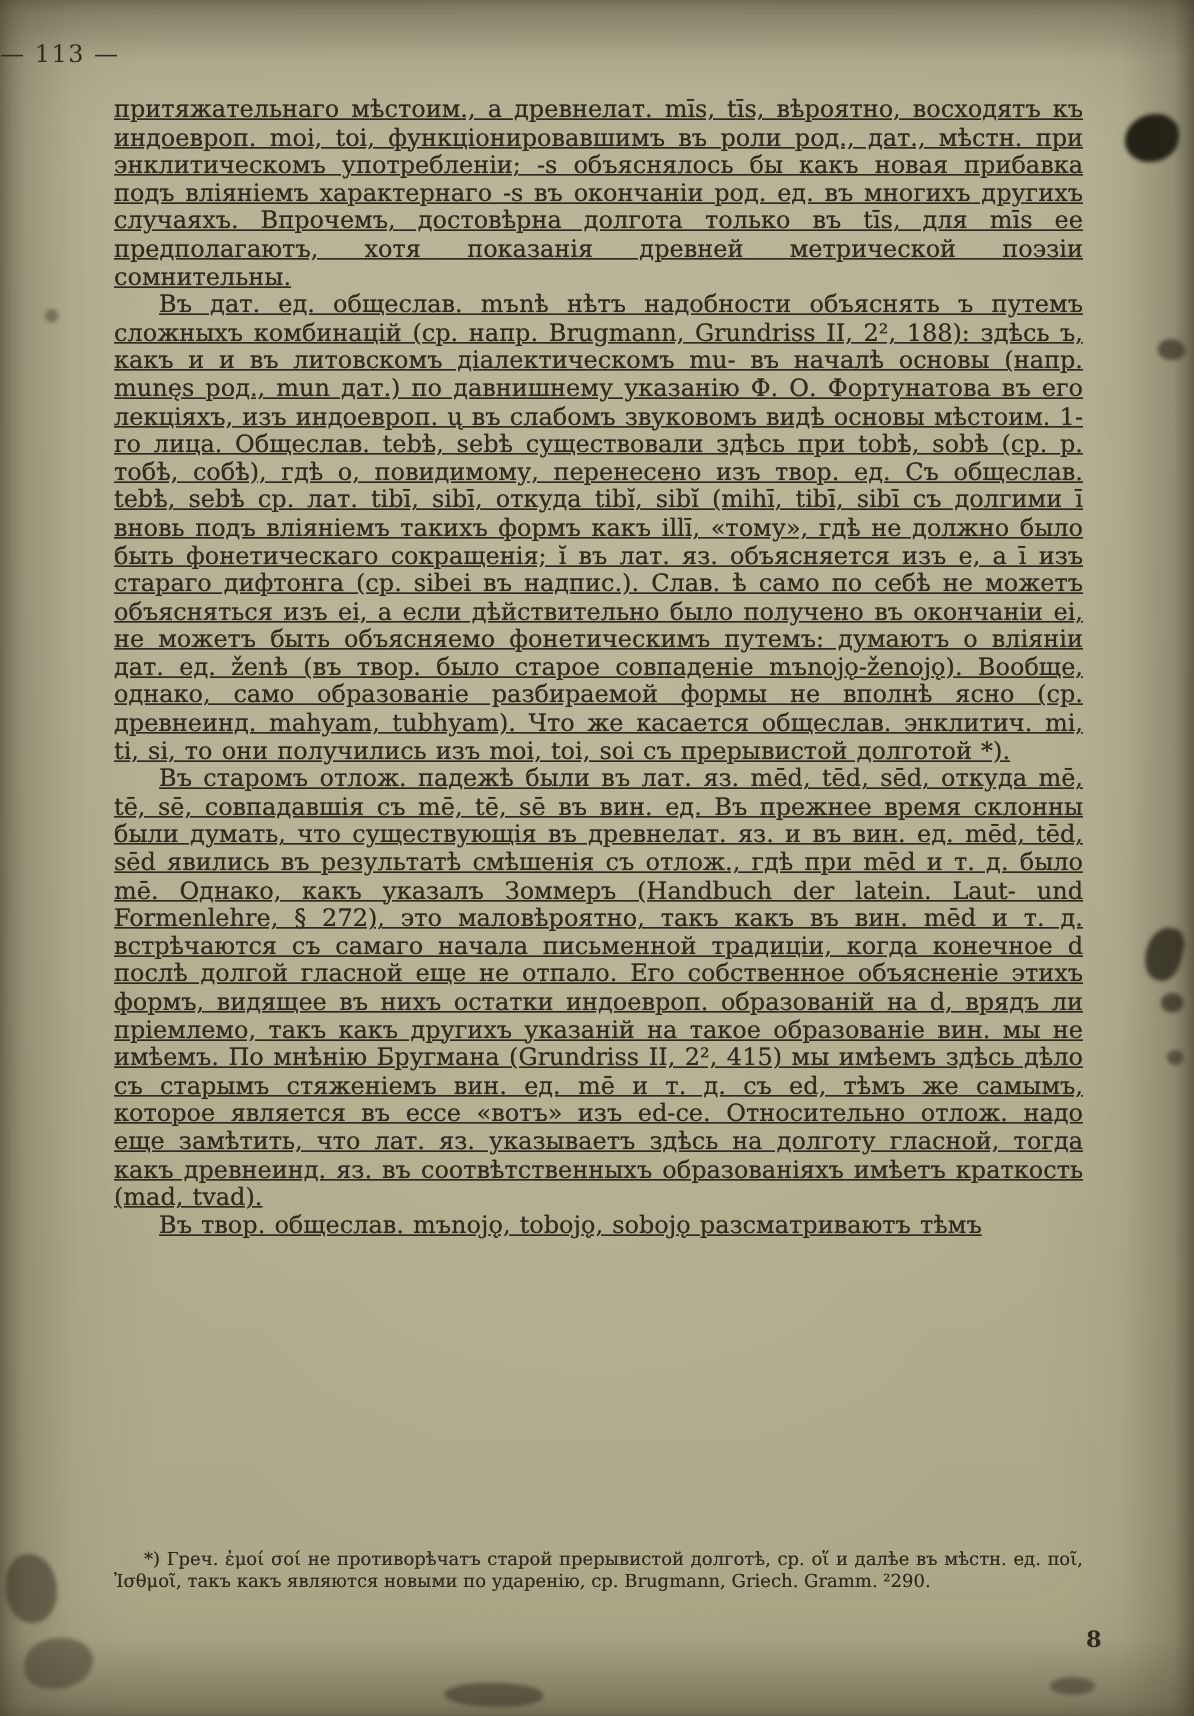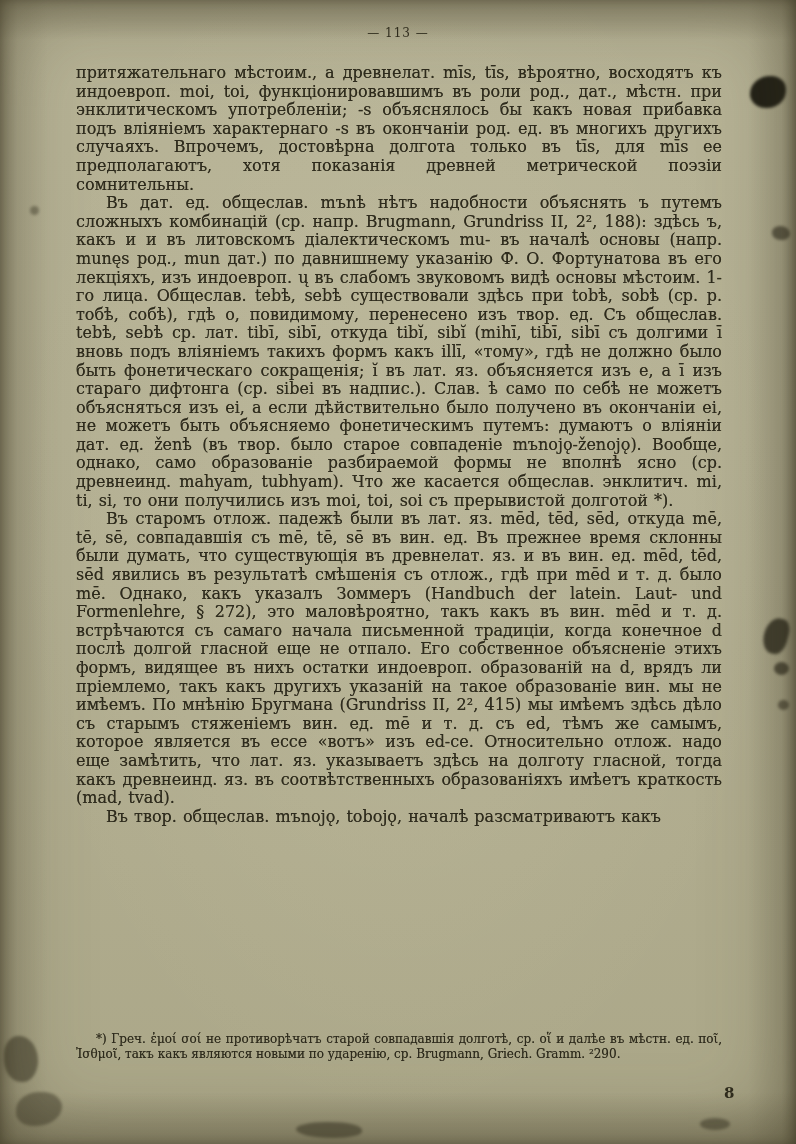--- a/index.html
+++ b/index.html
@@ -27,30 +27,30 @@
   .s3{left:764px;top:618px;width:24px;height:36px;background:#1d1b10;opacity:.75;border-radius:60% 40% 50% 55%;transform:rotate(14deg);}
   .s4{left:774px;top:662px;width:15px;height:13px;background:#201d12;opacity:.65;border-radius:50%;}
   .s5{left:778px;top:700px;width:11px;height:10px;background:#262216;opacity:.55;border-radius:50%;}
   .s6{left:4px;top:1036px;width:34px;height:46px;background:#2a2617;opacity:.5;border-radius:45% 60% 50% 55%;}
   .s7{left:16px;top:1092px;width:46px;height:34px;background:#2a2617;opacity:.42;border-radius:55% 45% 60% 40%;}
   .s8{left:296px;top:1122px;width:66px;height:16px;background:#262315;opacity:.48;border-radius:50% 55% 45% 60%;}
   .s9{left:700px;top:1118px;width:30px;height:12px;background:#2a2718;opacity:.45;border-radius:50%;}
   .s10{left:30px;top:206px;width:9px;height:9px;background:#2a2718;opacity:.4;border-radius:50%;}
   .header{
     position:absolute;left:0;right:0;top:26px;
-    text-align:center;font-size:12px;letter-spacing:1px;
+    text-align:left;font-size:16px;letter-spacing:1px;
   }
   .main{
     position:absolute;left:76px;width:646px;top:64px;
     font-size:16px;line-height:18.6px;
     text-align:justify;
     text-shadow:0 0 .5px rgba(42,38,22,.65);
     word-spacing:1px;
   }
-  .para{margin:0;text-indent:30px;}
+  .para{margin:0;text-indent:30px;text-decoration:underline;}
   .para.no-indent{text-indent:0;}
   .footnote{
     position:absolute;left:76px;width:646px;top:1032px;
     font-size:12px;line-height:15px;text-align:justify;text-indent:20px;
     text-shadow:0 0 .4px rgba(42,38,22,.6);
   }
   .signature{
     position:absolute;left:724px;top:1084px;
     font-size:15px;font-weight:bold;
   }
@@ -70,20 +70,20 @@
   <div class="stain s8"></div>
   <div class="stain s9"></div>
   <div class="stain s10"></div>
 
   <div class="header">— 113 —</div>
 
   <div class="main">
     <p class="para no-indent">притяжательнаго мѣстоим., а древнелат. mīs, tīs, вѣроятно, восходятъ къ индоевроп. moi, toi, функціонировавшимъ въ роли род., дат., мѣстн. при энклитическомъ употребленіи; -s объяснялось бы какъ новая прибавка подъ вліяніемъ характернаго -s въ окончаніи род. ед. въ многихъ другихъ случаяхъ. Впрочемъ, достовѣрна долгота только въ tīs, для mīs ее предполагаютъ, хотя показанія древней метрической поэзіи сомнительны.</p>
     <p class="para">Въ дат. ед. общеслав. mъnѣ нѣтъ надобности объяснять ъ путемъ сложныхъ комбинацій (ср. напр. Brugmann, Grundriss II, 2², 188): здѣсь ъ, какъ и и въ литовскомъ діалектическомъ mu- въ началѣ основы (напр. munęs род., mun дат.) по давнишнему указанію Ф. О. Фортунатова въ его лекціяхъ, изъ индоевроп. ų въ слабомъ звуковомъ видѣ основы мѣстоим. 1-го лица. Общеслав. tebѣ, sebѣ существовали здѣсь при tobѣ, sobѣ (ср. р. тобѣ, собѣ), гдѣ о, повидимому, перенесено изъ твор. ед. Съ общеслав. tebѣ, sebѣ ср. лат. tibī, sibī, откуда tibĭ, sibĭ (mihī, tibī, sibī съ долгими ī вновь подъ вліяніемъ такихъ формъ какъ illī, «тому», гдѣ не должно было быть фонетическаго сокращенія; ĭ въ лат. яз. объясняется изъ e, а ī изъ стараго дифтонга (ср. sibei въ надпис.). Слав. ѣ само по себѣ не можетъ объясняться изъ ei, а если дѣйствительно было получено въ окончаніи ei, не можетъ быть объясняемо фонетическимъ путемъ: думаютъ о вліяніи дат. ед. ženѣ (въ твор. было старое совпаденіе mъnojǫ-ženojǫ). Вообще, однако, само образованіе разбираемой формы не вполнѣ ясно (ср. древнеинд. mahyam, tubhyam). Что же касается общеслав. энклитич. mi, ti, si, то они получились изъ moi, toi, soi съ прерывистой долготой *).</p>
     <p class="para">Въ старомъ отлож. падежѣ были въ лат. яз. mēd, tēd, sēd, откуда mē, tē, sē, совпадавшія съ mē, tē, sē въ вин. ед. Въ прежнее время склонны были думать, что существующія въ древнелат. яз. и въ вин. ед. mēd, tēd, sēd явились въ результатѣ смѣшенія съ отлож., гдѣ при mēd и т. д. было mē. Однако, какъ указалъ Зоммеръ (Handbuch der latein. Laut- und Formenlehre, § 272), это маловѣроятно, такъ какъ въ вин. mēd и т. д. встрѣчаются съ самаго начала письменной традиціи, когда конечное d послѣ долгой гласной еще не отпало. Его собственное объясненіе этихъ формъ, видящее въ нихъ остатки индоевроп. образованій на d, врядъ ли пріемлемо, такъ какъ другихъ указаній на такое образованіе вин. мы не имѣемъ. По мнѣнію Бругмана (Grundriss II, 2², 415) мы имѣемъ здѣсь дѣло съ старымъ стяженіемъ вин. ед. mē и т. д. съ ed, тѣмъ же самымъ, которое является въ ecce «вотъ» изъ ed-ce. Относительно отлож. надо еще замѣтить, что лат. яз. указываетъ здѣсь на долготу гласной, тогда какъ древнеинд. яз. въ соотвѣтственныхъ образованіяхъ имѣетъ краткость (mad, tvad).</p>
-    <p class="para">Въ твор. общеслав. mъnojǫ, tobojǫ, началѣ разсматриваютъ какъ</p>
+    <p class="para">Въ твор. общеслав. mъnojǫ, tobojǫ, sobojǫ разсматриваютъ тѣмъ</p>
   </div>
 
-  <div class="footnote">*) Греч. ἐμοί σοί не противорѣчатъ старой совпадавшія долготѣ, ср. οἵ и далѣе въ мѣстн. ед. ποῖ, Ἰσθμοῖ, такъ какъ являются новыми по ударенію, ср. Brugmann, Griech. Gramm. ²290.</div>
+  <div class="footnote">*) Греч. ἐμοί σοί не противорѣчатъ старой прерывистой долготѣ, ср. οἵ и далѣе въ мѣстн. ед. ποῖ, Ἰσθμοῖ, такъ какъ являются новыми по ударенію, ср. Brugmann, Griech. Gramm. ²290.</div>
 
   <div class="signature">8</div>
 
 </div>
 
 </body></html>

